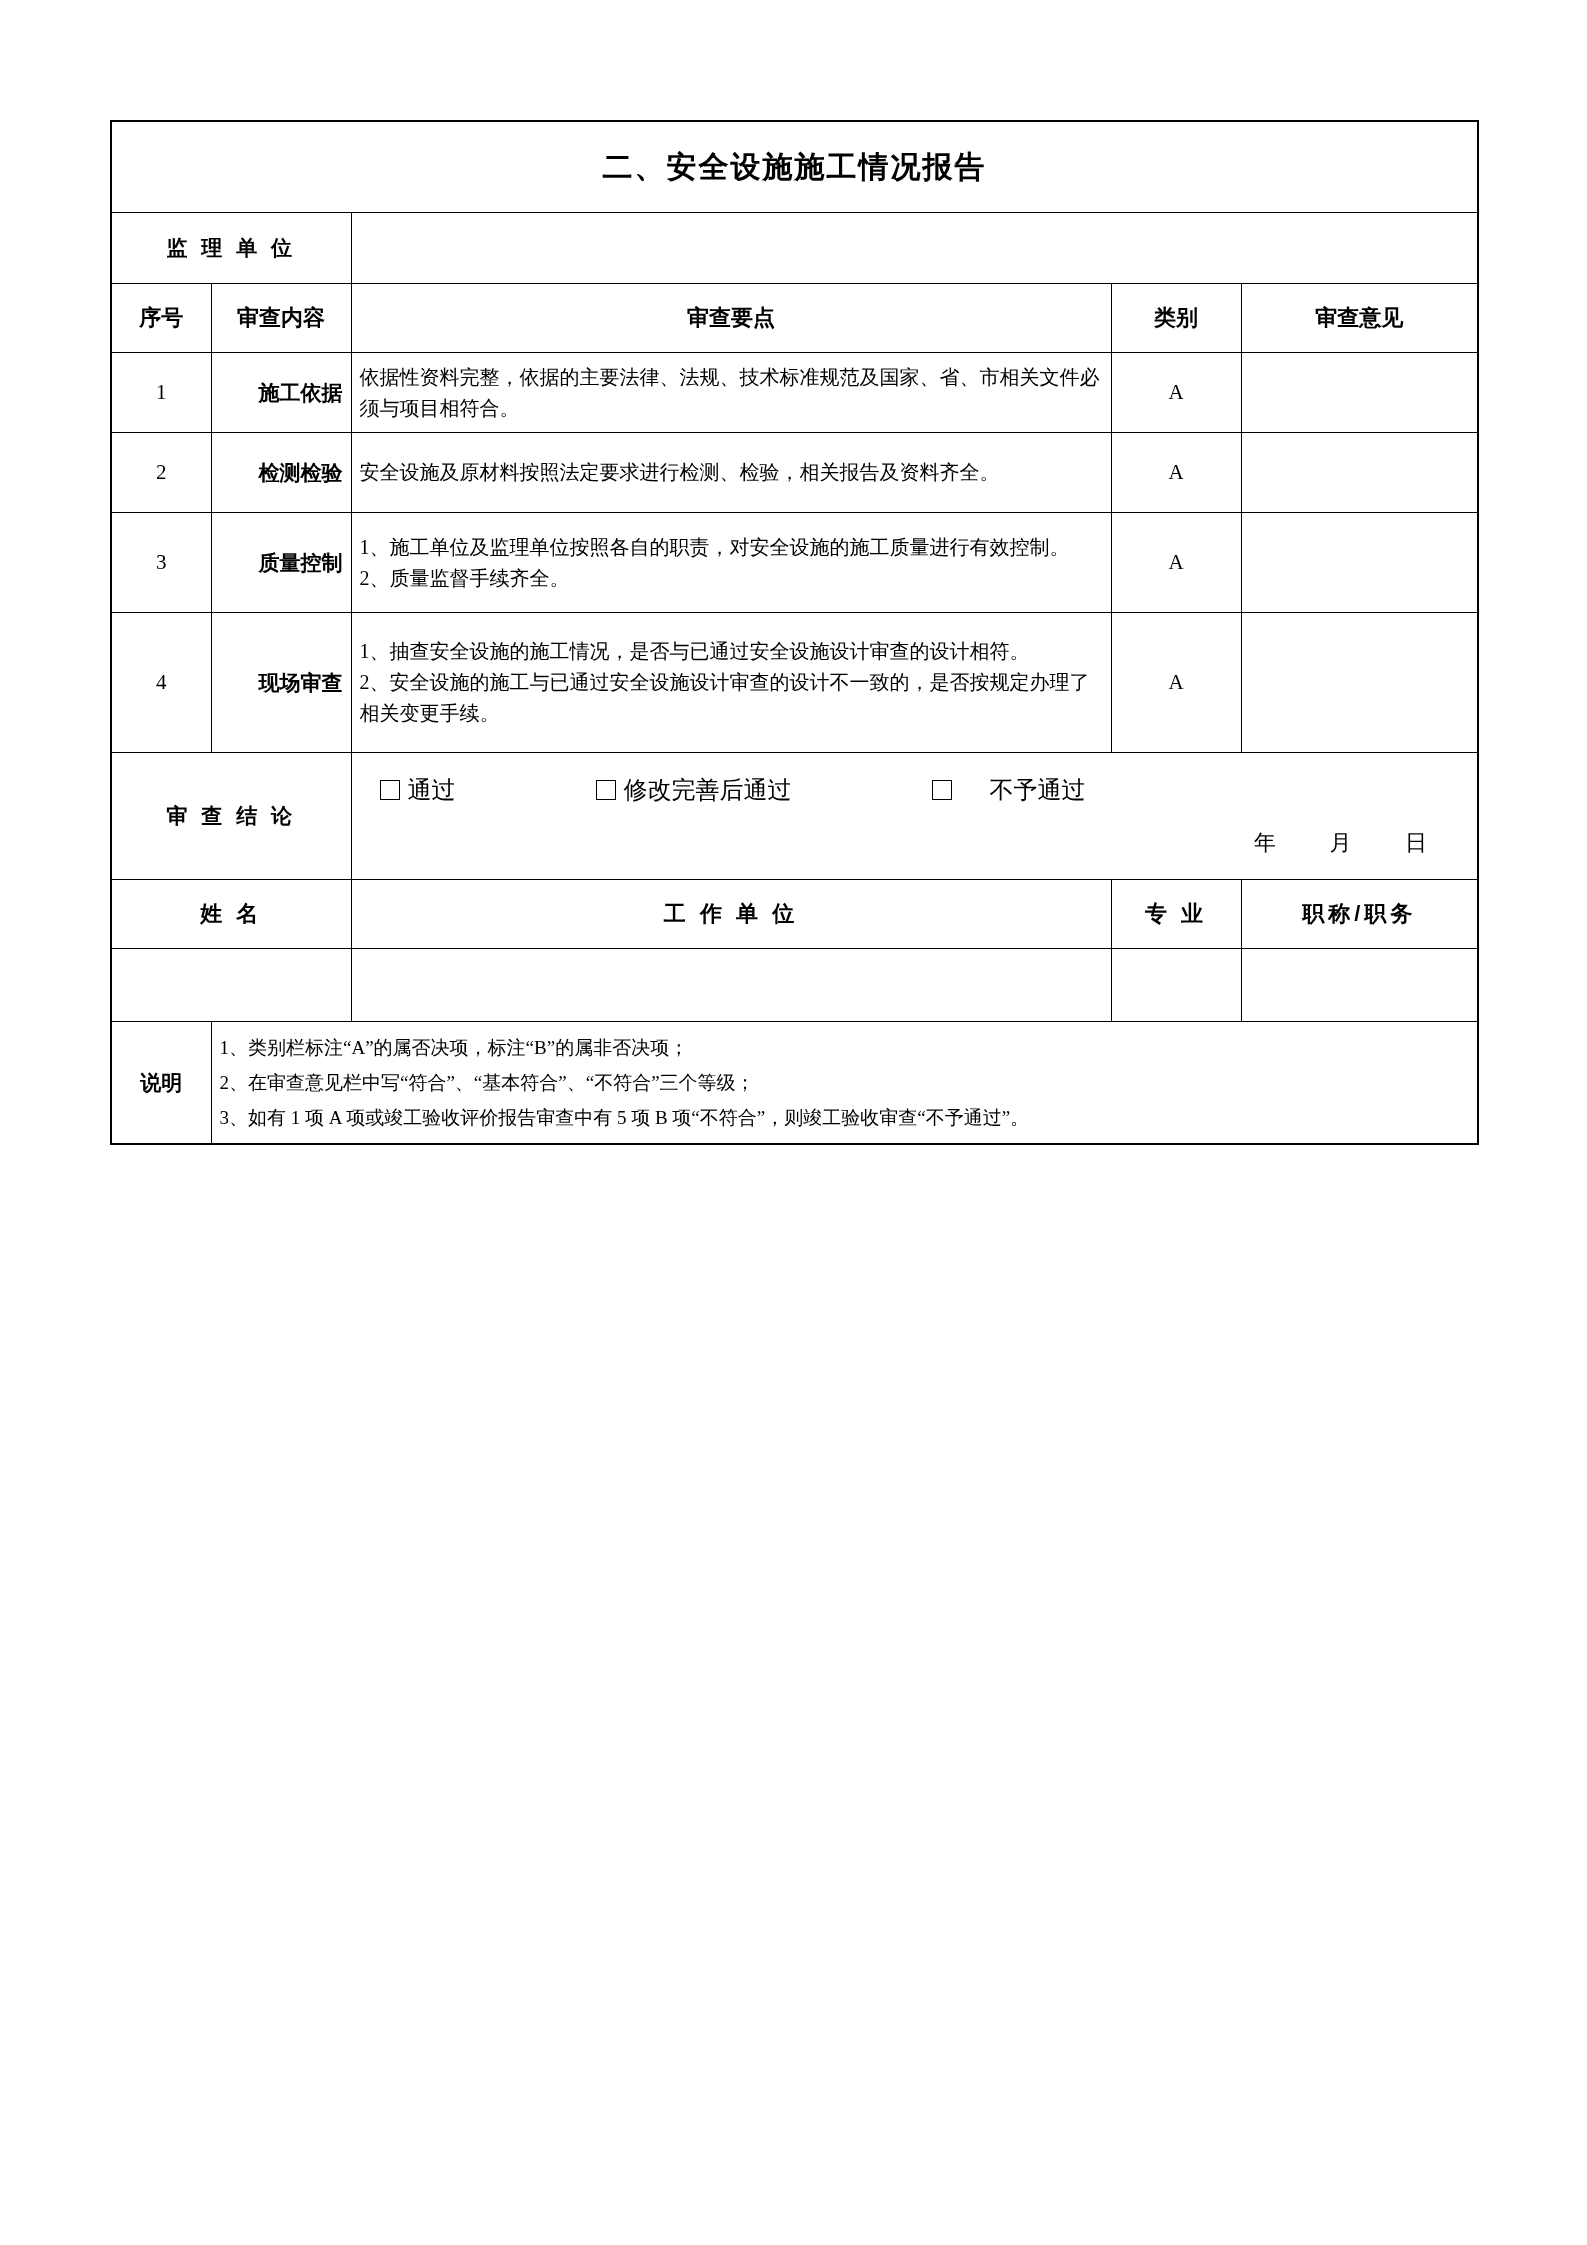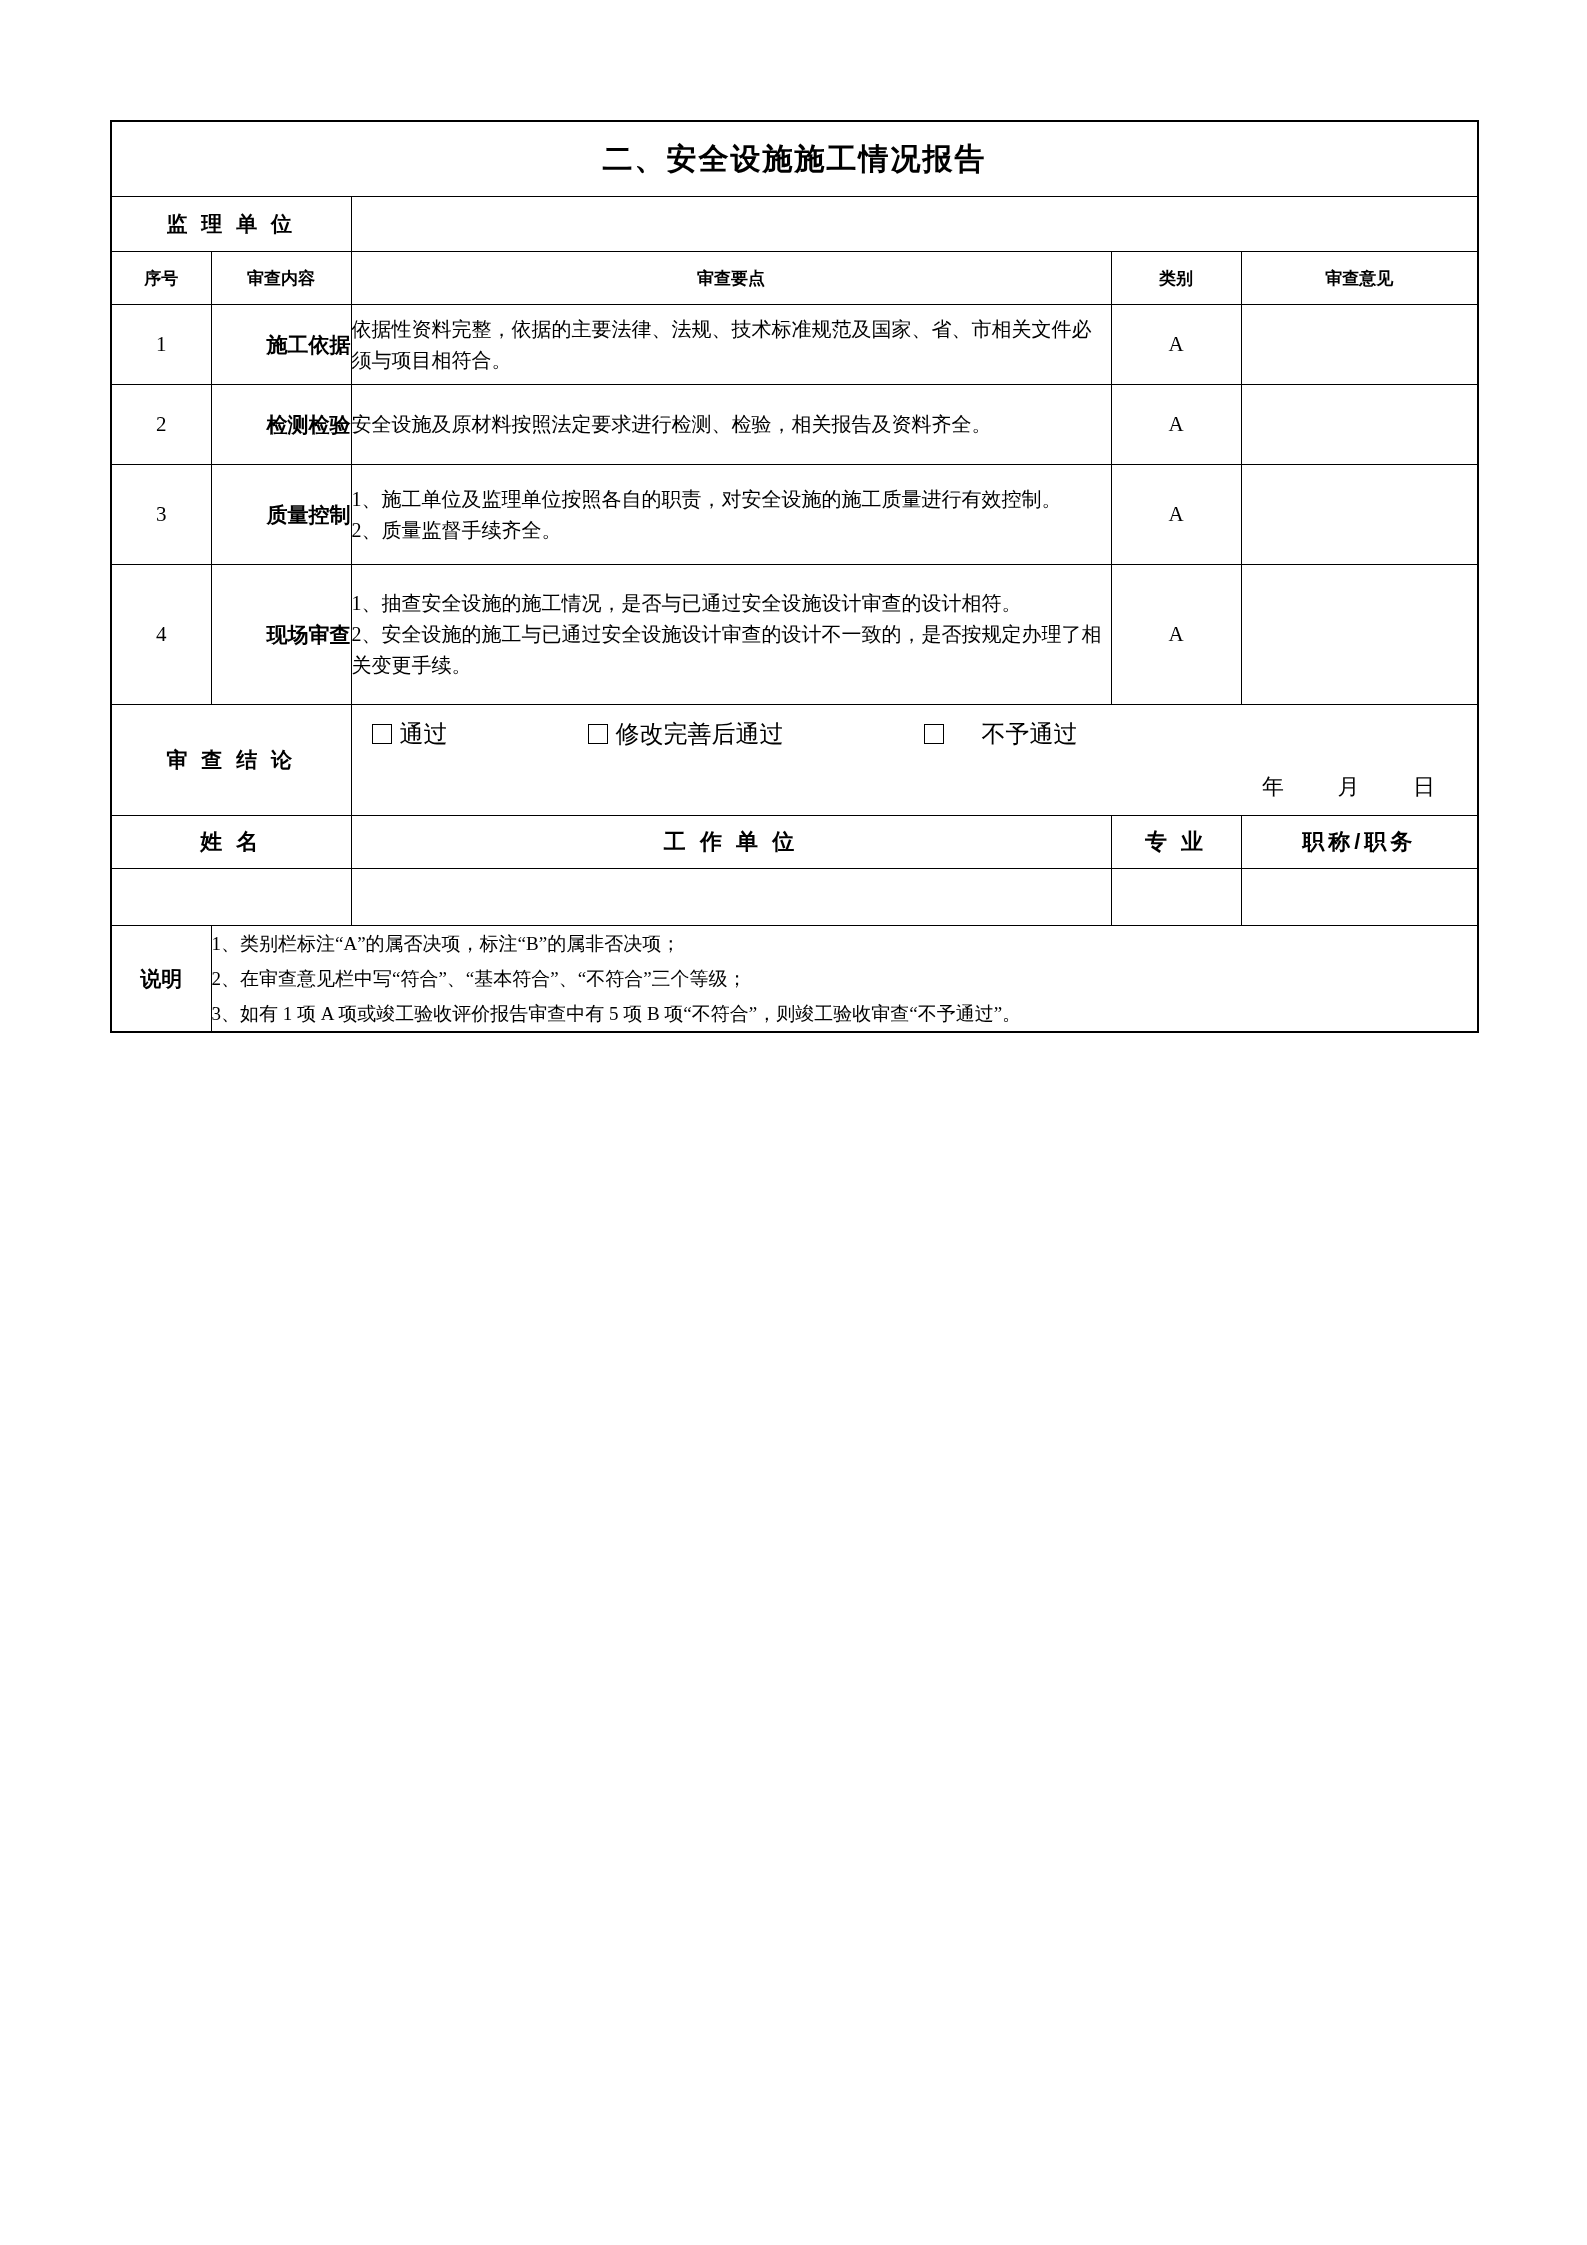--- a/index.html
+++ b/index.html
@@ -21,21 +21,21 @@
     padding: 120px 110px;
   }
   table.form {
     width: 1367px;
     border-collapse: collapse;
     table-layout: fixed;
     border: 2px solid #000;
   }
   table.form td {
     border: 1px solid #000;
-    padding: 0;
+    padding: 8px;
     vertical-align: middle;
   }
   .title-cell {
     text-align: center;
     font-size: 30px;
     font-weight: bold;
     letter-spacing: 2px;
     height: 74px;
     font-family: "Liberation Sans", sans-serif;
   }
@@ -45,21 +45,21 @@
     font-weight: bold;
     height: 54px;
     letter-spacing: 4px;
     font-family: "Liberation Sans", sans-serif;
   }
   .blank-cell {
     height: 54px;
   }
   .head-cell {
     text-align: center;
-    font-size: 17px;
+    font-size: 22px;
     font-weight: bold;
     height: 52px;
     font-family: "Liberation Sans", sans-serif;
   }
   .num-cell {
     text-align: center;
     font-size: 21px;
     font-family: "Liberation Serif", serif;
   }
   .content-cell {

